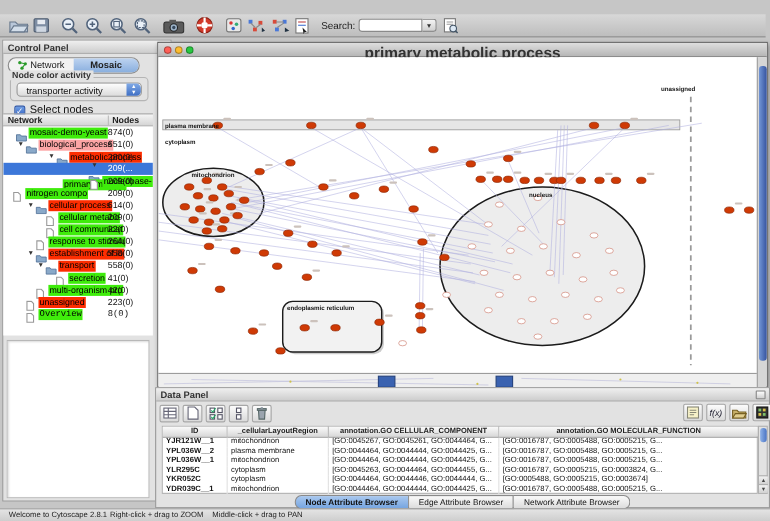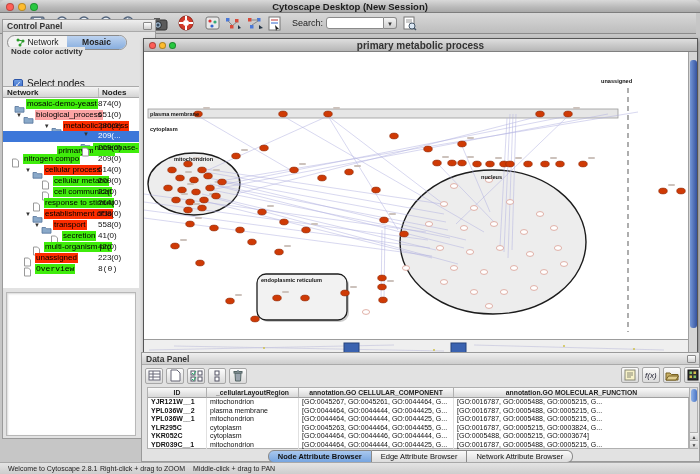--- a/index.html
+++ b/index.html
@@ -28,21 +28,21 @@
 
   
   .panel { position:absolute; background:#e2e2e2; border:1px solid #9a9a9a; }
   .panel-hdr { position:absolute; left:0; top:0; right:0; height:12px;
     background:linear-gradient(#efefef,#cdcdcd); border-bottom:1px solid #aaa;
     font-size:8.5px; font-weight:bold; color:#333; padding:1px 0 0 4px; }
   .float-ic { position:absolute; right:3px; top:2px; width:9px; height:8px; border:1px solid #888;
     background:linear-gradient(#fdfdfd,#cfcfcf); border-radius:1px; }
 
   
-  #control-panel { left:2px; top:19px; width:154px; height:420px; }
+  #control-panel { left:2px; top:36px; width:154px; height:420px; }
   .cp-tabs { position:absolute; left:4px; top:15px; width:120px; height:15px; display:flex;
     border:1px solid #8b8b8b; border-radius:8px; overflow:hidden; background:#f2f2f2; }
   .cp-tab { flex:1; font-size:8.5px; text-align:center; line-height:15px; color:#222;
     display:flex; align-items:center; justify-content:center; gap:2px; }
   .cp-tab.sel { background:linear-gradient(#bdd3f0,#88aede); font-weight:bold; }
   .tab-arrow { position:absolute; right:3px; top:17px; font-size:8px; color:#111; }
   .groupbox { position:absolute; left:6px; top:33px; width:126px; height:22px;
     border:1px solid #b5b5b5; border-radius:4px; }
   .groupbox-label { position:absolute; left:6px; top:27px; font-size:8px; font-weight:bold; color:#333;
     background:#e2e2e2; padding:0 2px; z-index:2; }
@@ -72,21 +72,21 @@
     background:linear-gradient(90deg,#e8e8e8,#d2d2d2); border-left:1px solid #c2c2c2; }
   .birdseye { position:absolute; left:3px; top:272px; width:130px; height:144px; background:#fff;
     border:1px solid #b8b8b8; box-shadow:inset 1px 1px 2px rgba(0,0,0,.15); }
 
   
   #network-window { position:absolute; left:143px; top:38px; width:555px; height:314px;
     border:1px solid #555; background:#fff; box-shadow:1px 2px 4px rgba(0,0,0,.35); }
   .nw-titlebar { position:absolute; left:0; top:0; right:0; height:13px;
     background:linear-gradient(#dedede,#b6b6b6); border-bottom:1px solid #808080; }
   .nw-titlebar .tl { position:absolute; top:3px; width:7px; height:7px; border-radius:50%; border:1px solid rgba(0,0,0,.3); }
-  .nw-title { position:absolute; left:0; right:0; top:1px; text-align:center; font-size:10px; font-weight:bold; color:#333; }
+  .nw-title { position:absolute; left:0; right:0; top:1px; text-align:center; font-size:14px; font-weight:bold; color:#333; }
   #graph-canvas { position:absolute; left:0; top:13px; width:545px; height:287px; background:#fff; }
   .nw-vscroll { position:absolute; right:0; top:13px; width:9px; height:300px; background:#d6d6d6; border-left:1px solid #a0a0a0; }
   .nw-vthumb { position:absolute; left:1px; top:8px; width:7px; height:268px; border-radius:3px;
     background:linear-gradient(90deg,#7396d6,#35539f); }
   .nw-hstrip { position:absolute; left:0; top:300px; width:546px; height:13px; background:#efefef; border-top:1px solid #9c9c9c; }
 
   
   #data-panel { left:141px; top:352px; width:559px; height:110px; }
   .dp-toolbar { position:absolute; left:0; top:12px; right:0; height:21px; display:flex; align-items:center; }
   .dp-btn { width:18px; height:16px; margin-left:3px; border:1px solid #a7a7a7; border-radius:2px;
@@ -114,26 +114,20 @@
   
   .statusbar { position:absolute; left:0; top:462px; width:700px; height:12px;
     background:linear-gradient(#e4e4e4,#cdcdcd); border-top:1px solid #a8a8a8; }
   .statusbar span { position:absolute; top:2px; font-size:7px; color:#222; }
 </style>
 </head>
 <body>
 
 <div class="app">
 
-  <div class="titlebar">
-    <div class="tl" style="left:6px;background:#ff5f57"></div>
-    <div class="tl" style="left:18px;background:#febc2e"></div>
-    <div class="tl" style="left:30px;background:#28c840"></div>
-    <div class="title-text">Cytoscape Desktop (New Session)</div>
-  </div>
 
   <div class="toolbar">
     <div style="width:8px"></div>
     <div class="tb-btn">
       <svg width="18" height="14">
           <path d="M1 4 h5 l2 2 h9 v7 h-16 z" fill="#b9c7d9" stroke="#68788c"></path>
           <path d="M1 13 l3.5-5.5 h13 l-3.5 5.5 z" fill="#d3deea" stroke="#68788c"></path>
         </svg>
     </div>
     <div class="tb-btn" style="margin-left:4px">
@@ -258,20 +252,26 @@
             <line x1="7" y1="3" x2="4" y2="7" stroke="#2a9b2a"></line>
           </svg>
         <span>Network</span>
       </div>
       <div class="cp-tab sel">
           <span>Mosaic</span>
         </div>
     </div>
     <div class="tab-arrow">▶</div>
     <div class="groupbox-label">Node color activity</div>
+    <div class="groupbox">
+      <div class="combo">
+        <span>transporter activity</span>
+        <div class="combo-cap">▲<br>▼</div>
+      </div>
+    </div>
     <div class="chk-row">
       <div class="chk">✓</div>
       <span class="chk-label">Select nodes</span>
     </div>
     <div class="tree-hdr">
       <span class="c1">Network</span>
       <span class="c2">Nodes</span>
     </div>
     <div id="tree-body">
         <div class="tree-row" style="padding-left: 3px;">

